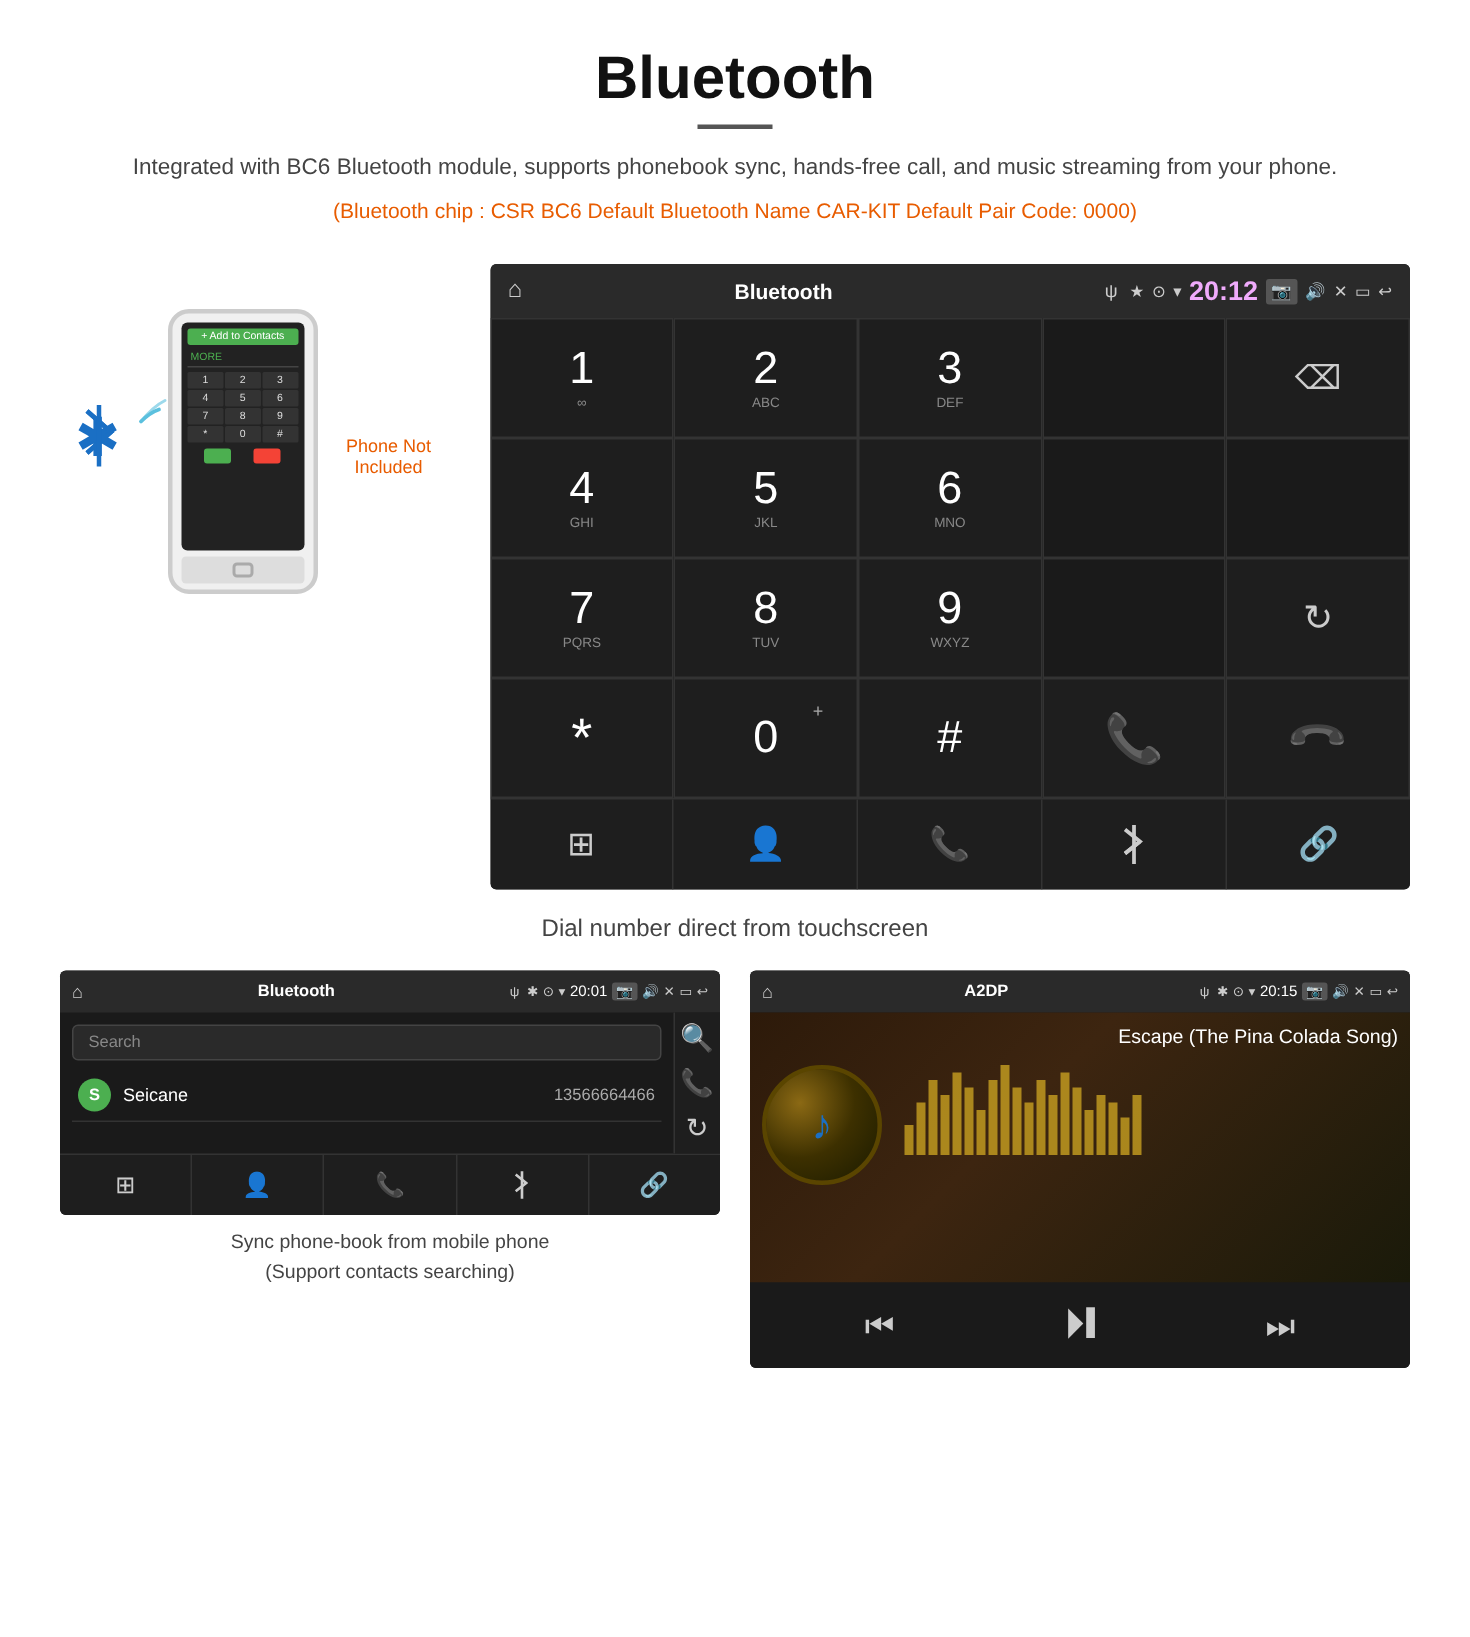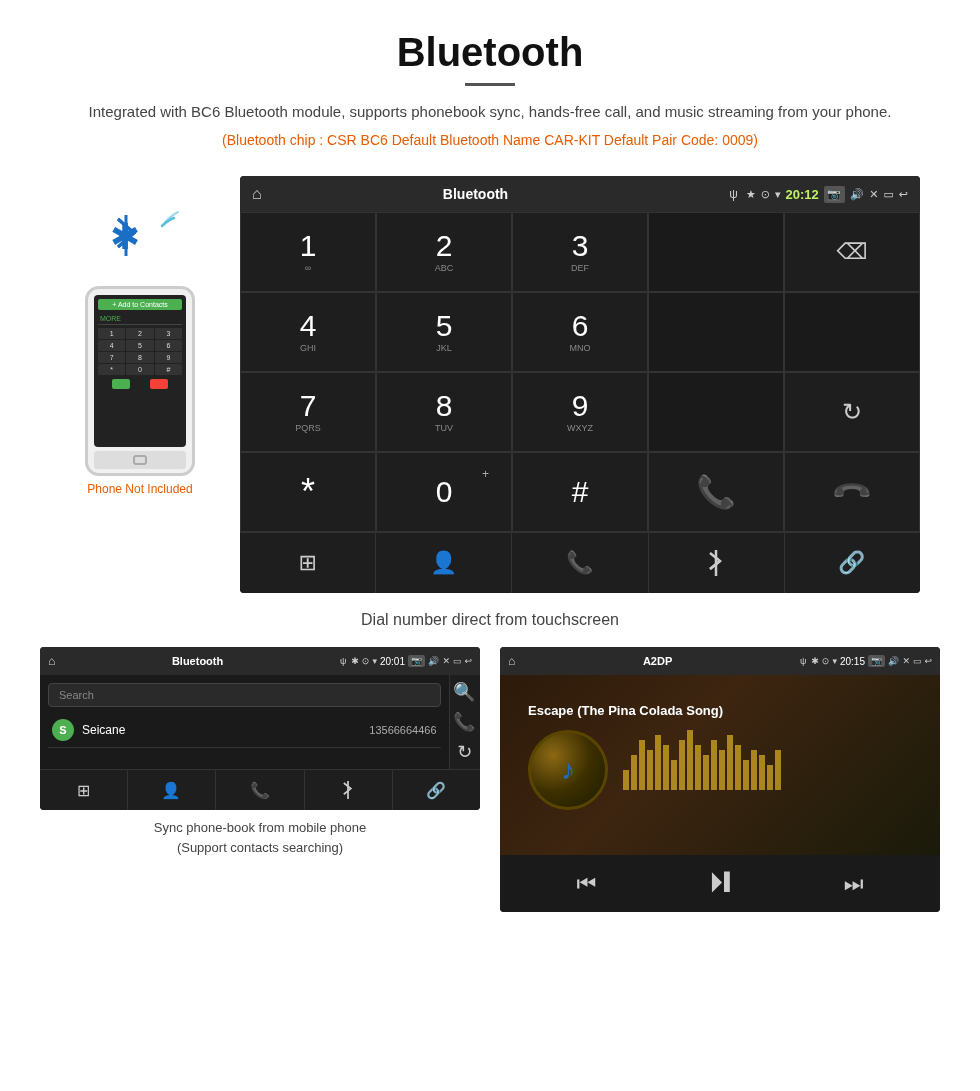--- a/index.html
+++ b/index.html
@@ -43,21 +43,21 @@
     .main-section {
       display: flex;
       justify-content: center;
       align-items: flex-start;
       gap: 20px;
       padding: 0 40px;
       margin-bottom: 10px;
     }
     .phone-illustration {
       display: flex;
-      flex-direction: column;
+      flex-direction: row;
       align-items: center;
       padding-top: 30px;
       min-width: 160px;
     }
     .bluetooth-icon-area {
       position: relative;
       width: 80px;
       height: 70px;
       margin-bottom: 10px;
     }
@@ -170,21 +170,21 @@
       display: flex;
       align-items: center;
       padding: 6px 12px;
       gap: 8px;
       height: 36px;
     }
     .status-home { color: #ccc; font-size: 16px; }
     .status-title { color: #fff; font-size: 14px; font-weight: bold; flex: 1; text-align: center; margin-left: -40px; }
     .status-usb { color: #ccc; font-size: 12px; }
     .status-icons { display: flex; gap: 5px; align-items: center; color: #ccc; font-size: 11px; margin-left: auto; }
-    .status-time { color: #bef264; font-size: 13px; font-weight: bold; }
+    .status-time { color: #f0abfc; font-size: 18px; font-weight: bold; }
 
     .dial-grid {
       display: grid;
       grid-template-columns: repeat(5, 1fr);
       gap: 0;
     }
     .dial-cell {
       border: 1px solid #333;
       display: flex;
       flex-direction: column;
@@ -316,26 +316,25 @@
     }
     .side-icon { color: #ccc; font-size: 18px; cursor: pointer; }
     .phonebook-content-area {
       display: flex;
     }
     .phonebook-main { flex: 1; }
 
     
     .music-body {
       background: linear-gradient(135deg, #2d1a0a 0%, #3d2510 40%, #1a1a0a 100%);
-      padding: 28px;
+      padding: 8px;
       display: flex;
       flex-direction: column;
-      align-items: flex-start;
+      align-items: flex-end;
       min-height: 180px;
-      font-weight: bold;
     }
     .music-song-title {
       color: #fff;
       font-size: 13px;
       margin-bottom: 12px;
       text-align: center;
     }
     .music-main-area {
       display: flex;
       gap: 15px;
@@ -404,21 +403,21 @@
       line-height: 1.5;
     }
   </style>
 </head>
 <body>
 
 <div class="page-header">
   <h1 class="page-title">Bluetooth</h1>
   <div class="title-underline"></div>
   <p class="page-description">Integrated with BC6 Bluetooth module, supports phonebook sync, hands-free call, and music streaming from your phone.</p>
-  <p class="page-specs">(Bluetooth chip : CSR BC6    Default Bluetooth Name CAR-KIT    Default Pair Code: 0009)</p>
+  <p class="page-specs">(Bluetooth chip : CSR BC6    Default Bluetooth Name CAR-KIT    Default Pair Code: 0000)</p>
 </div>
 
 <div class="main-section">
 
   <div class="phone-illustration">
     <div class="bluetooth-icon-area">
       <span class="bt-symbol">✱</span>
       <span class="wifi-waves">
         <svg width="40" height="40" viewBox="0 0 40 40">
           <path d="M22 20 Q28 14, 34 12" stroke="#5bc0de" stroke-width="2.5" fill="none" stroke-linecap="round"></path>

